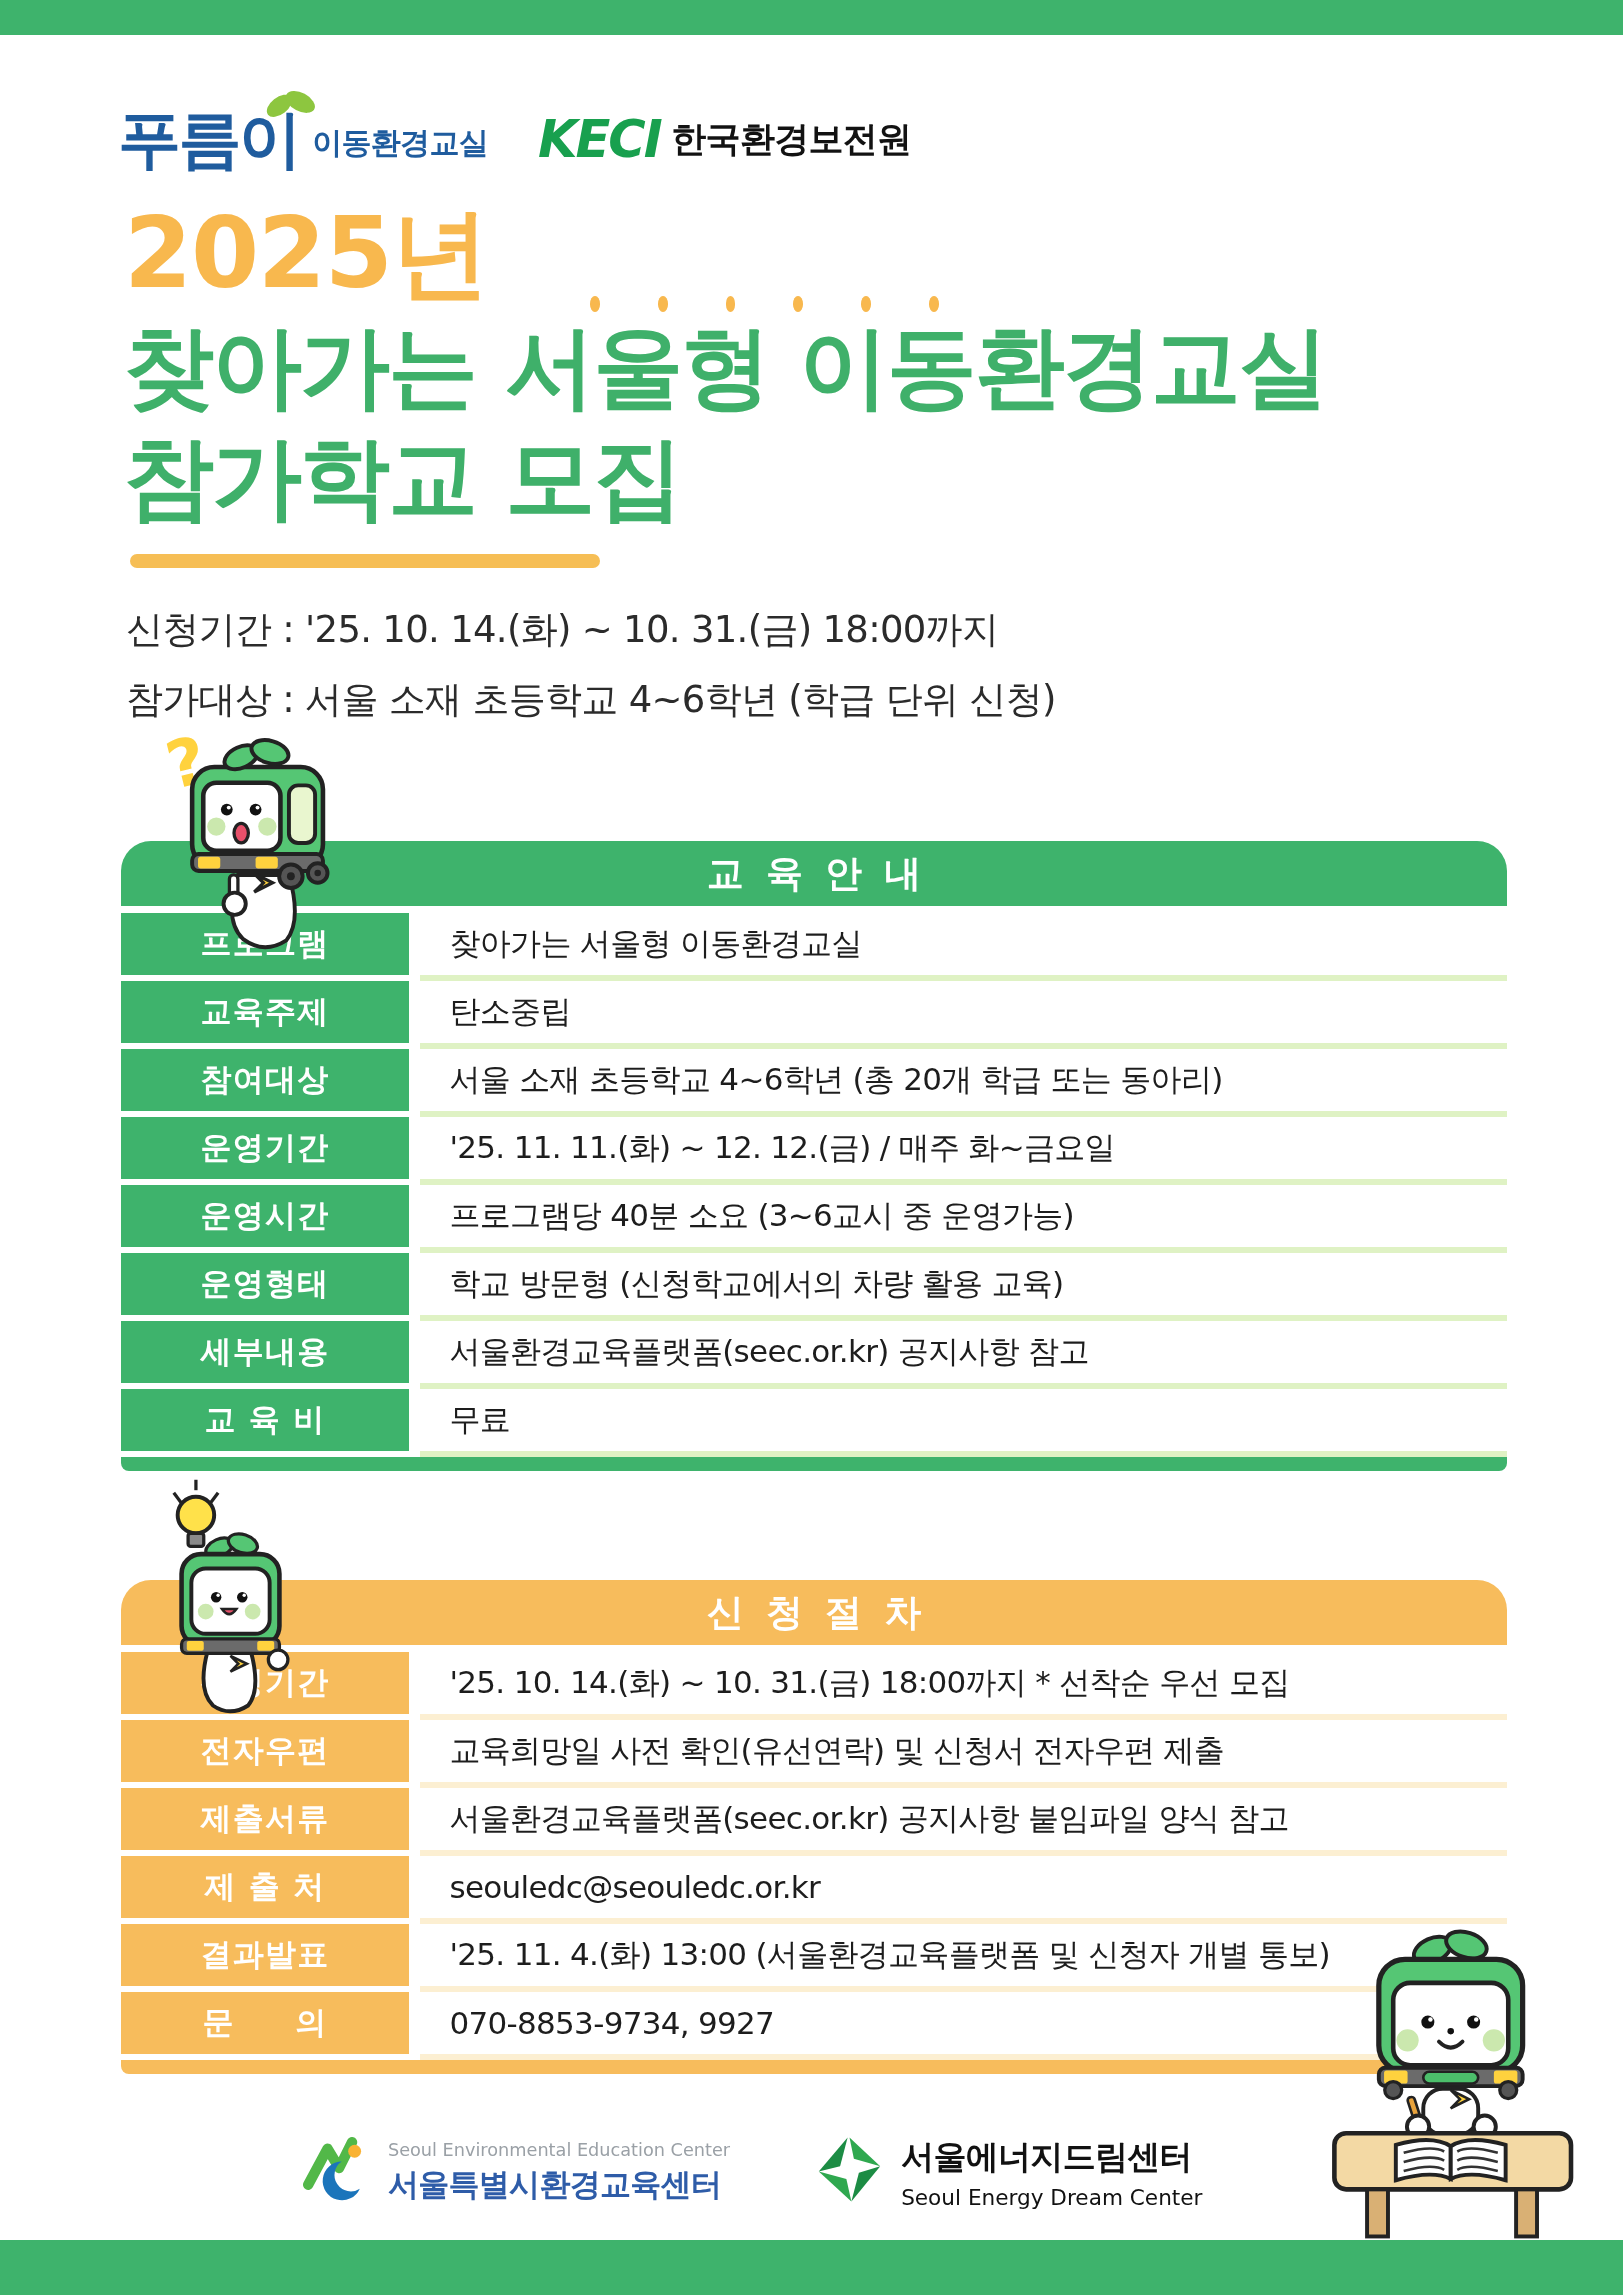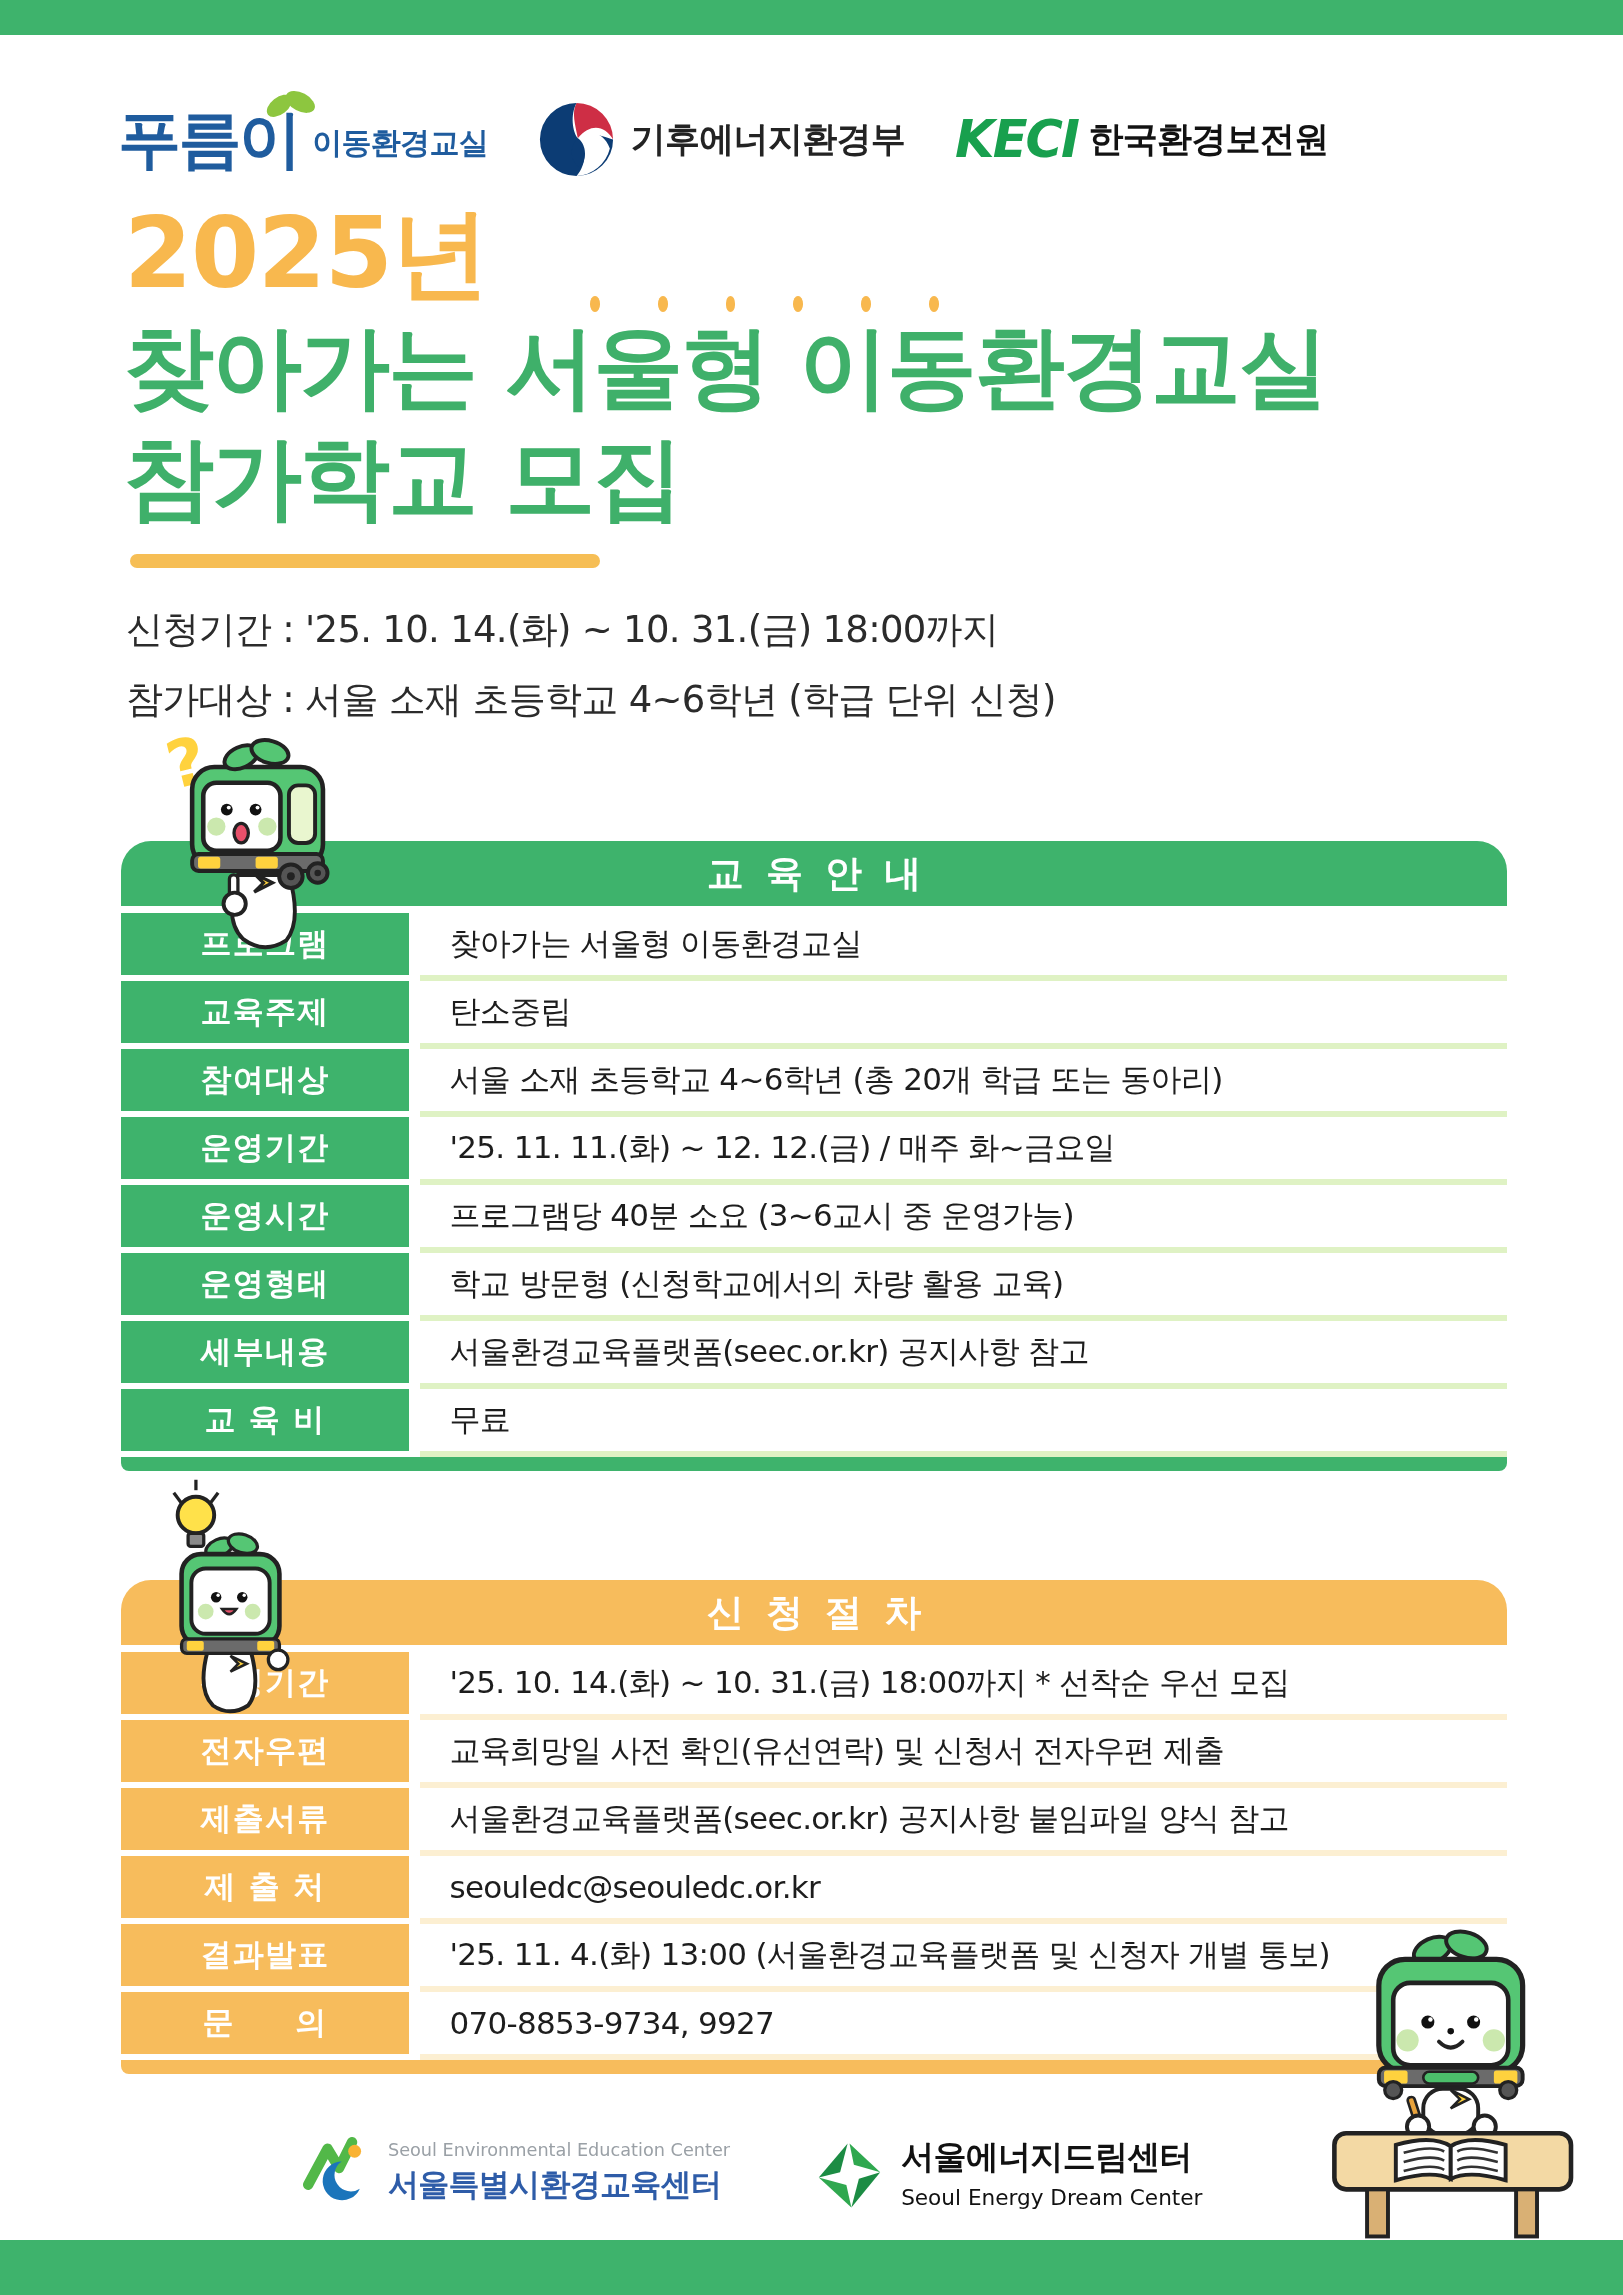--- a/index.html
+++ b/index.html
@@ -67,21 +67,21 @@
   .mascot-question{left:156px;top:718px;}
   .mascot-idea{left:162px;top:1474px;}
   .mascot-study{left:1320px;top:1925px;}
 
   
   .footer-logos{position:absolute;left:0;top:2135px;width:1505px;display:flex;justify-content:center;align-items:center;gap:85px;}
   .seec{display:flex;align-items:center;gap:14.4px;}
   .seec-text{display:flex;flex-direction:column;gap:3.9px;}
   .seec-en{font-size:17.7px;color:#9aa0a6;letter-spacing:0;}
   .seec-ko{font-size:31px;font-weight:800;color:#2E5CA8;letter-spacing:-0.7px;}
-  .sedc{display:flex;align-items:flex-end;gap:17px;}
+  .sedc{display:flex;align-items:flex-start;gap:17px;}
   .sedc-text{display:flex;flex-direction:column;gap:5.2px;}
   .sedc-ko{font-size:33px;font-weight:800;color:#111;letter-spacing:-0.7px;}
   .sedc-en{font-size:21.6px;font-weight:400;color:#111;}
 </style>
 </head>
 <body>
 
 <div class="page">
 
   <div class="topbar"></div>
@@ -89,30 +89,20 @@
   <header class="logos">
     <div class="pureumi">
       <span class="pureumi-main">푸름이</span>
       <svg class="pureumi-leaf" width="59" height="41" viewBox="0 0 90 62">
         <ellipse cx="28" cy="30" rx="22" ry="13" fill="#8DC63F" transform="rotate(-38 28 30)"></ellipse>
         <ellipse cx="60" cy="24" rx="24" ry="14" fill="#8DC63F" transform="rotate(28 60 24)"></ellipse>
       </svg>
       <span class="pureumi-sub">이동환경교실</span>
     </div>
 
-    <div class="govlogo">
-      <svg width="77" height="77" viewBox="0 0 120 120">
-        <circle cx="60" cy="60" r="57" fill="#fff"></circle>
-        <path d="M60,3 A57,57 0 0,1 117,60 C104,38 82,34 62,58 C58,36 52,18 60,3 Z" fill="#CE2E45"></path>
-        <path d="M60,117 A57,57 0 0,1 3,60 A57,57 0 0,1 60,3 C50,22 54,48 62,58 C88,46 106,58 117,60 A57,57 0 0,1 60,117 Z" fill="#0C3C74"></path>
-        <path d="M62,58 C80,44 102,48 112,74 A57,57 0 0,1 60,117 C78,96 74,70 62,58 Z" fill="#fff"></path>
-        <path d="M62,58 C74,66 78,88 66,104 C50,96 48,70 62,58 Z" fill="#0C3C74"></path>
-      </svg>
-      <span class="gov-name">기후에너지환경부</span>
-    </div>
 
     <div class="kecilogo">
       <span class="keci-abbr">KECI</span>
       <span class="keci-name">한국환경보전원</span>
     </div>
   </header>
 
   <div class="title-year">2025년</div>
   <div class="title-dots">
     <span></span>

